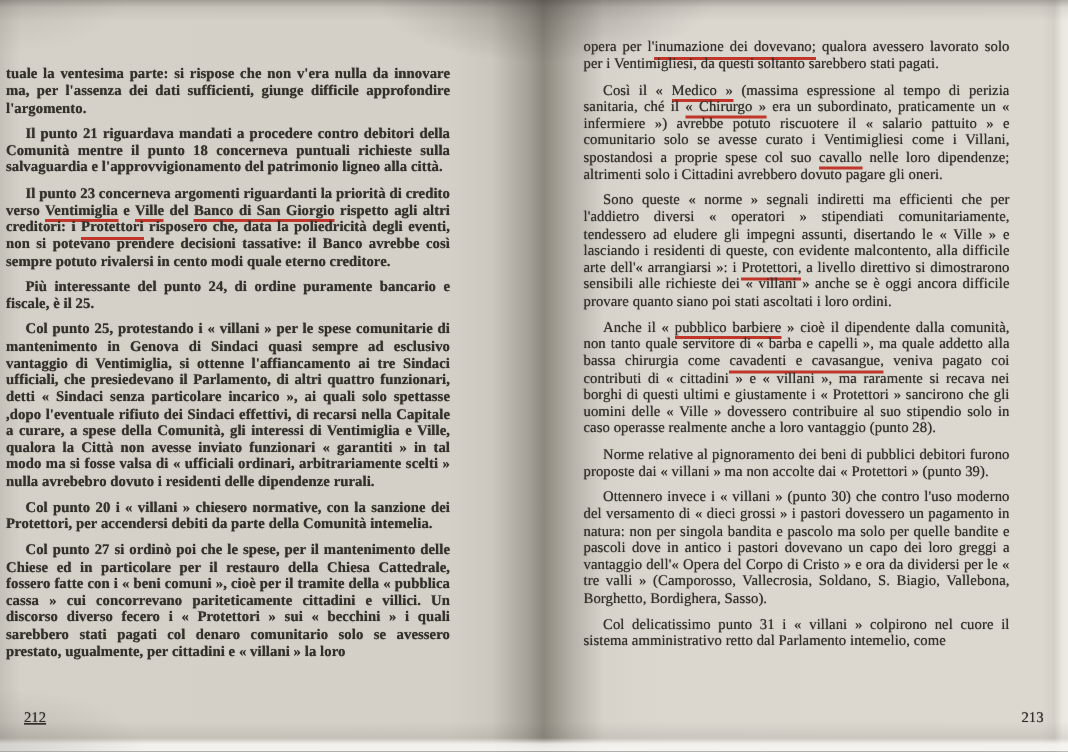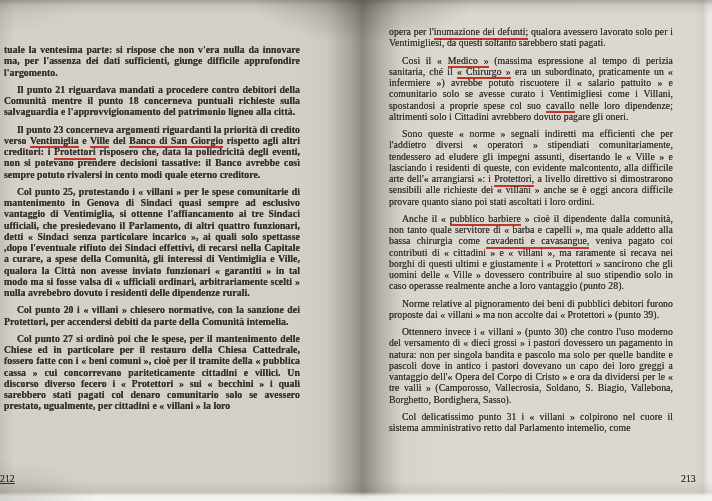--- a/index.html
+++ b/index.html
@@ -35,42 +35,43 @@
   p.para { margin:0; text-align:justify; }
   p.para + p.para { margin-top:6px; }
   p.para.indent { text-indent:13px; }
   .rl { border-bottom:2px solid #c0362b; padding-bottom:0.5px; }
   .pagenum {
     position:absolute;
     font-size:9.8px;
     color:#34312c;
     text-shadow:0 0 0.6px rgba(52,49,44,0.85);
   }
-  .pagenum.left  { left:0;  top:473px;text-decoration:underline; }
+  .pagenum.left  { left:16px;  top:473px;text-decoration:underline; }
   .pagenum.right { left:681px; top:473px; }
   .gutter-hit { position:absolute; left:327px; top:0; width:70px; height:501px; }
 </style>
 </head>
 <body>
 
 <div class="scan">
 
   <div class="gutter-hit"></div>
 
   <div class="page-text left">
       <p class="para"><span>tuale la ventesima parte: si rispose che non v'era nulla da innovare ma, per l'assenza dei dati sufficienti, giunge difficile approfondire l'argomento.</span></p>
       <p class="para indent"><span>Il punto 21 riguardava mandati a procedere contro debitori della Comunità mentre il punto 18 concerneva puntuali richieste sulla salvaguardia e l'approvvigionamento del patrimonio ligneo alla città.</span></p>
       <p class="para indent"><span>Il punto 23 concerneva argomenti riguardanti la priorità di credito verso </span><span class="rl" style="border-bottom-color: rgb(192, 54, 43);">Ventimiglia</span><span> e </span><span class="rl" style="border-bottom-color: rgb(192, 54, 43);">Ville</span><span> del </span><span class="rl" style="border-bottom-color: rgb(192, 54, 43);">Banco di San Giorgio</span><span> rispetto agli altri creditori: i </span><span class="rl" style="border-bottom-color: rgb(192, 54, 43);">Protettori</span><span> risposero che, data la poliedricità degli eventi, non si potevano prendere decisioni tassative: il Banco avrebbe così sempre potuto rivalersi in cento modi quale eterno creditore.</span></p>
+      <p class="para indent"><span>Più interessante del punto 24, di ordine puramente bancario e fiscale, è il 25.</span></p>
       <p class="para indent"><span>Col punto 25, protestando i « villani » per le spese comunitarie di mantenimento in Genova di Sindaci quasi sempre ad esclusivo vantaggio di Ventimiglia, si ottenne l'affiancamento ai tre Sindaci ufficiali, che presiedevano il Parlamento, di altri quattro funzionari, detti « Sindaci senza particolare incarico », ai quali solo spettasse ,dopo l'eventuale rifiuto dei Sindaci effettivi, di recarsi nella Capitale a curare, a spese della Comunità, gli interessi di Ventimiglia e Ville, qualora la Città non avesse inviato funzionari « garantiti » in tal modo ma si fosse valsa di « ufficiali ordinari, arbitrariamente scelti » nulla avrebebro dovuto i residenti delle dipendenze rurali.</span></p>
       <p class="para indent"><span>Col punto 20 i « villani » chiesero normative, con la sanzione dei Protettori, per accendersi debiti da parte della Comunità intemelia.</span></p>
       <p class="para indent"><span>Col punto 27 si ordinò poi che le spese, per il mantenimento delle Chiese ed in particolare per il restauro della Chiesa Cattedrale, fossero fatte con i « beni comuni », cioè per il tramite della « pubblica cassa » cui concorrevano pariteticamente cittadini e villici. Un discorso diverso fecero i « Protettori » sui « becchini » i quali sarebbero stati pagati col denaro comunitario solo se avessero prestato, ugualmente, per cittadini e « villani » la loro</span></p>
     </div>
 
   <div class="page-text right">
-      <p class="para"><span>opera per l'</span><span class="rl" style="border-bottom-color: rgb(192, 54, 43);">inumazione dei defunti;</span><span> qualora avessero lavorato solo per i Ventimigliesi, da questi soltanto sarebbero stati pagati.</span></p>
+      <p class="para"><span>opera per l'</span><span class="rl" style="border-bottom-color: rgb(192, 54, 43);">inumazione dei dovevano;</span><span> qualora avessero lavorato solo per i Ventimigliesi, da questi soltanto sarebbero stati pagati.</span></p>
       <p class="para indent"><span>Così il « </span><span class="rl" style="border-bottom-color: rgb(192, 54, 43);">Medico »</span><span> (massima espressione al tempo di perizia sanitaria, ché il </span><span class="rl" style="border-bottom-color: rgb(192, 54, 43);">« Chirurgo »</span><span> era un subordinato, praticamente un « infermiere ») avrebbe potuto riscuotere il « salario pattuito » e comunitario solo se avesse curato i Ventimigliesi come i Villani, spostandosi a proprie spese col suo </span><span class="rl" style="border-bottom-color: rgb(192, 54, 43);">cavallo</span><span> nelle loro dipendenze; altrimenti solo i Cittadini avrebbero dovuto pagare gli oneri.</span></p>
       <p class="para indent"><span>Sono queste « norme » segnali indiretti ma efficienti che per l'addietro diversi « operatori » stipendiati comunitariamente, tendessero ad eludere gli impegni assunti, disertando le « Ville » e lasciando i residenti di queste, con evidente malcontento, alla difficile arte dell'« arrangiarsi »: i </span><span class="rl" style="border-bottom-color: rgb(192, 54, 43);">Protettori,</span><span> a livello direttivo si dimostrarono sensibili alle richieste dei « villani » anche se è oggi ancora difficile provare quanto siano poi stati ascoltati i loro ordini.</span></p>
       <p class="para indent"><span>Anche il « </span><span class="rl" style="border-bottom-color: rgb(192, 54, 43);">pubblico barbiere</span><span> » cioè il dipendente dalla comunità, non tanto quale servitore di « barba e capelli », ma quale addetto alla bassa chirurgia come </span><span class="rl" style="border-bottom-color: rgb(192, 54, 43);">cavadenti e cavasangue,</span><span> veniva pagato coi contributi di « cittadini » e « villani », ma raramente si recava nei borghi di questi ultimi e giustamente i « Protettori » sancirono che gli uomini delle « Ville » dovessero contribuire al suo stipendio solo in caso operasse realmente anche a loro vantaggio (punto 28).</span></p>
       <p class="para indent"><span>Norme relative al pignoramento dei beni di pubblici debitori furono proposte dai « villani » ma non accolte dai « Protettori » (punto 39).</span></p>
       <p class="para indent"><span>Ottennero invece i « villani » (punto 30) che contro l'uso moderno del versamento di « dieci grossi » i pastori dovessero un pagamento in natura: non per singola bandita e pascolo ma solo per quelle bandite e pascoli dove in antico i pastori dovevano un capo dei loro greggi a vantaggio dell'« Opera del Corpo di Cristo » e ora da dividersi per le « tre valli » (Camporosso, Vallecrosia, Soldano, S. Biagio, Vallebona, Borghetto, Bordighera, Sasso).</span></p>
       <p class="para indent"><span>Col delicatissimo punto 31 i « villani » colpirono nel cuore il sistema amministrativo retto dal Parlamento intemelio, come</span></p>
     </div>
 
   <div class="pagenum left">212</div>
 

